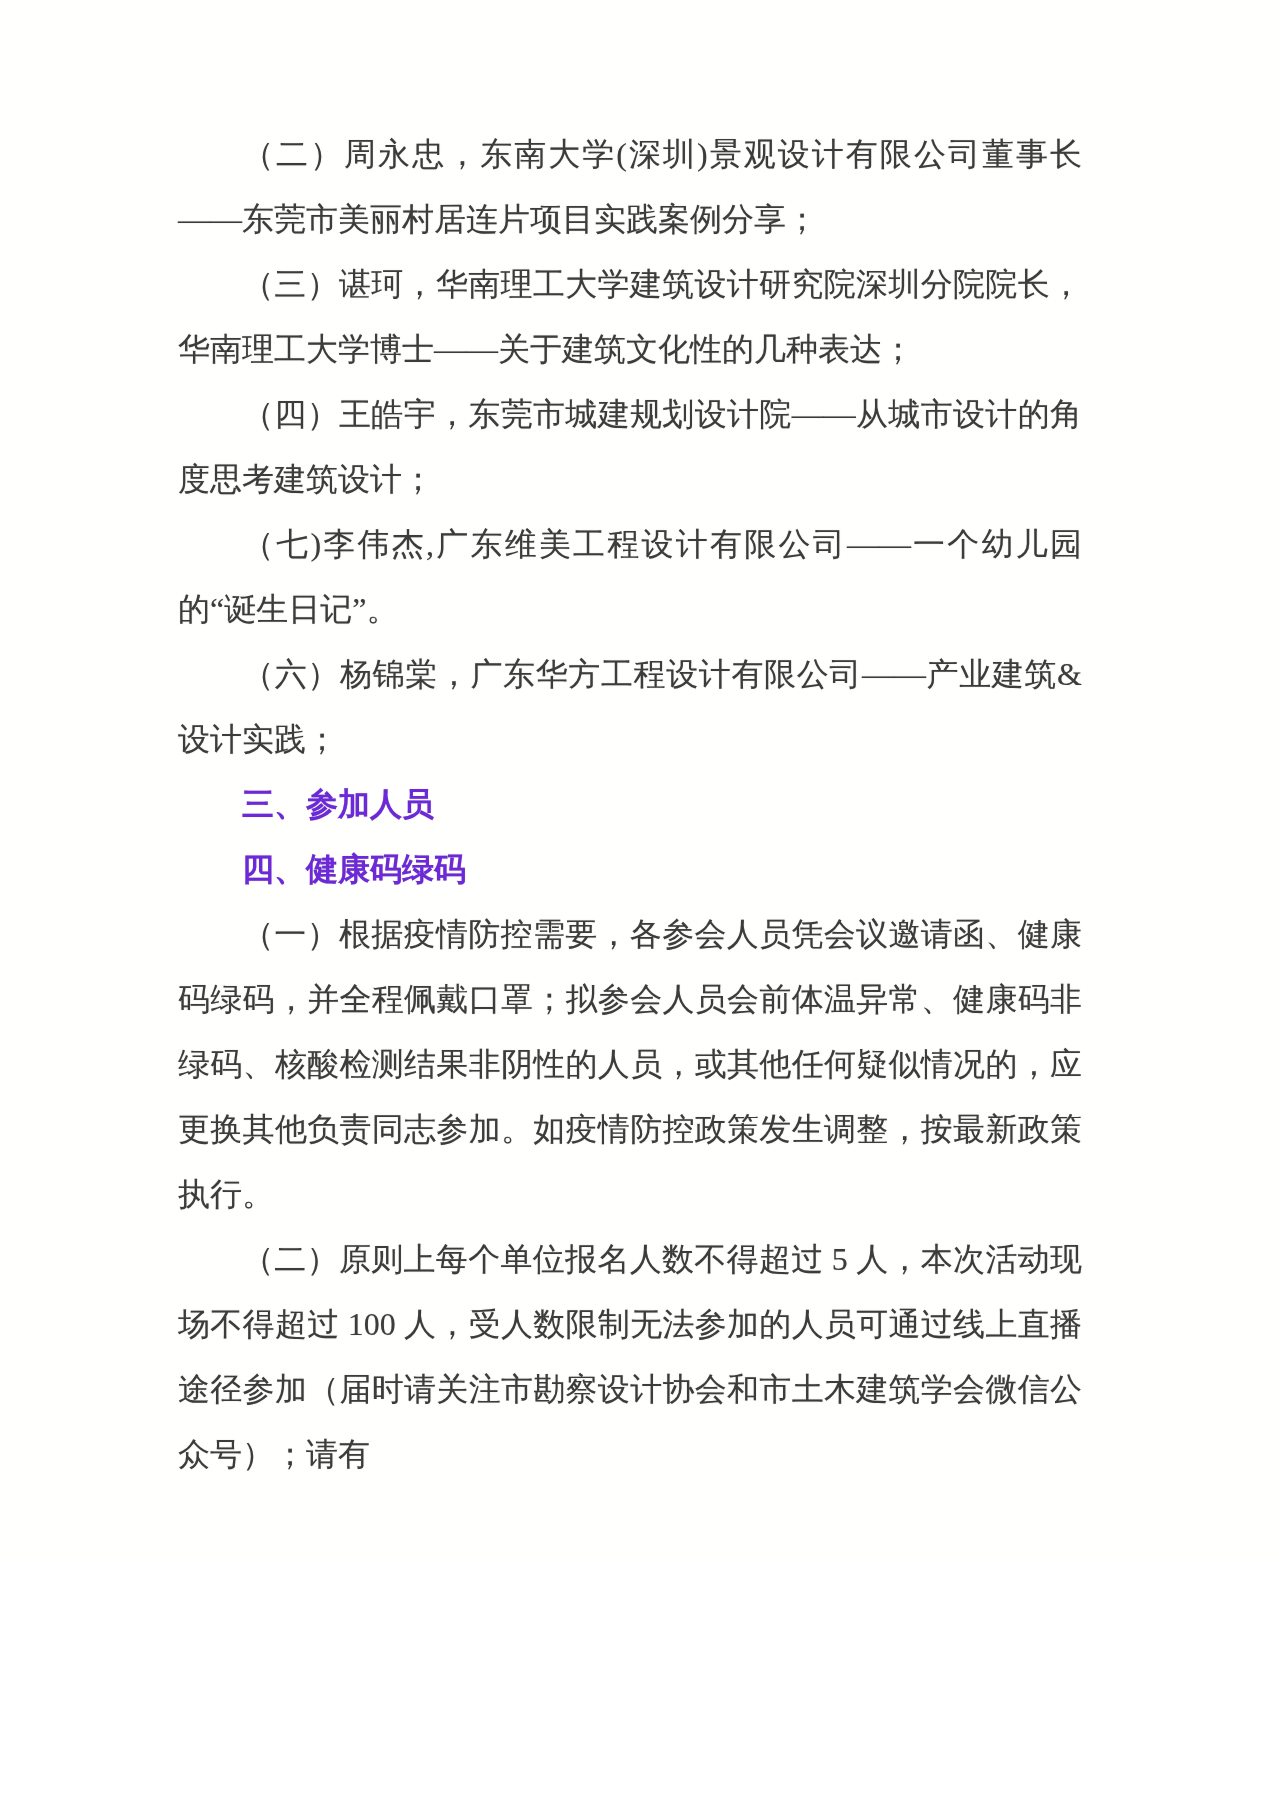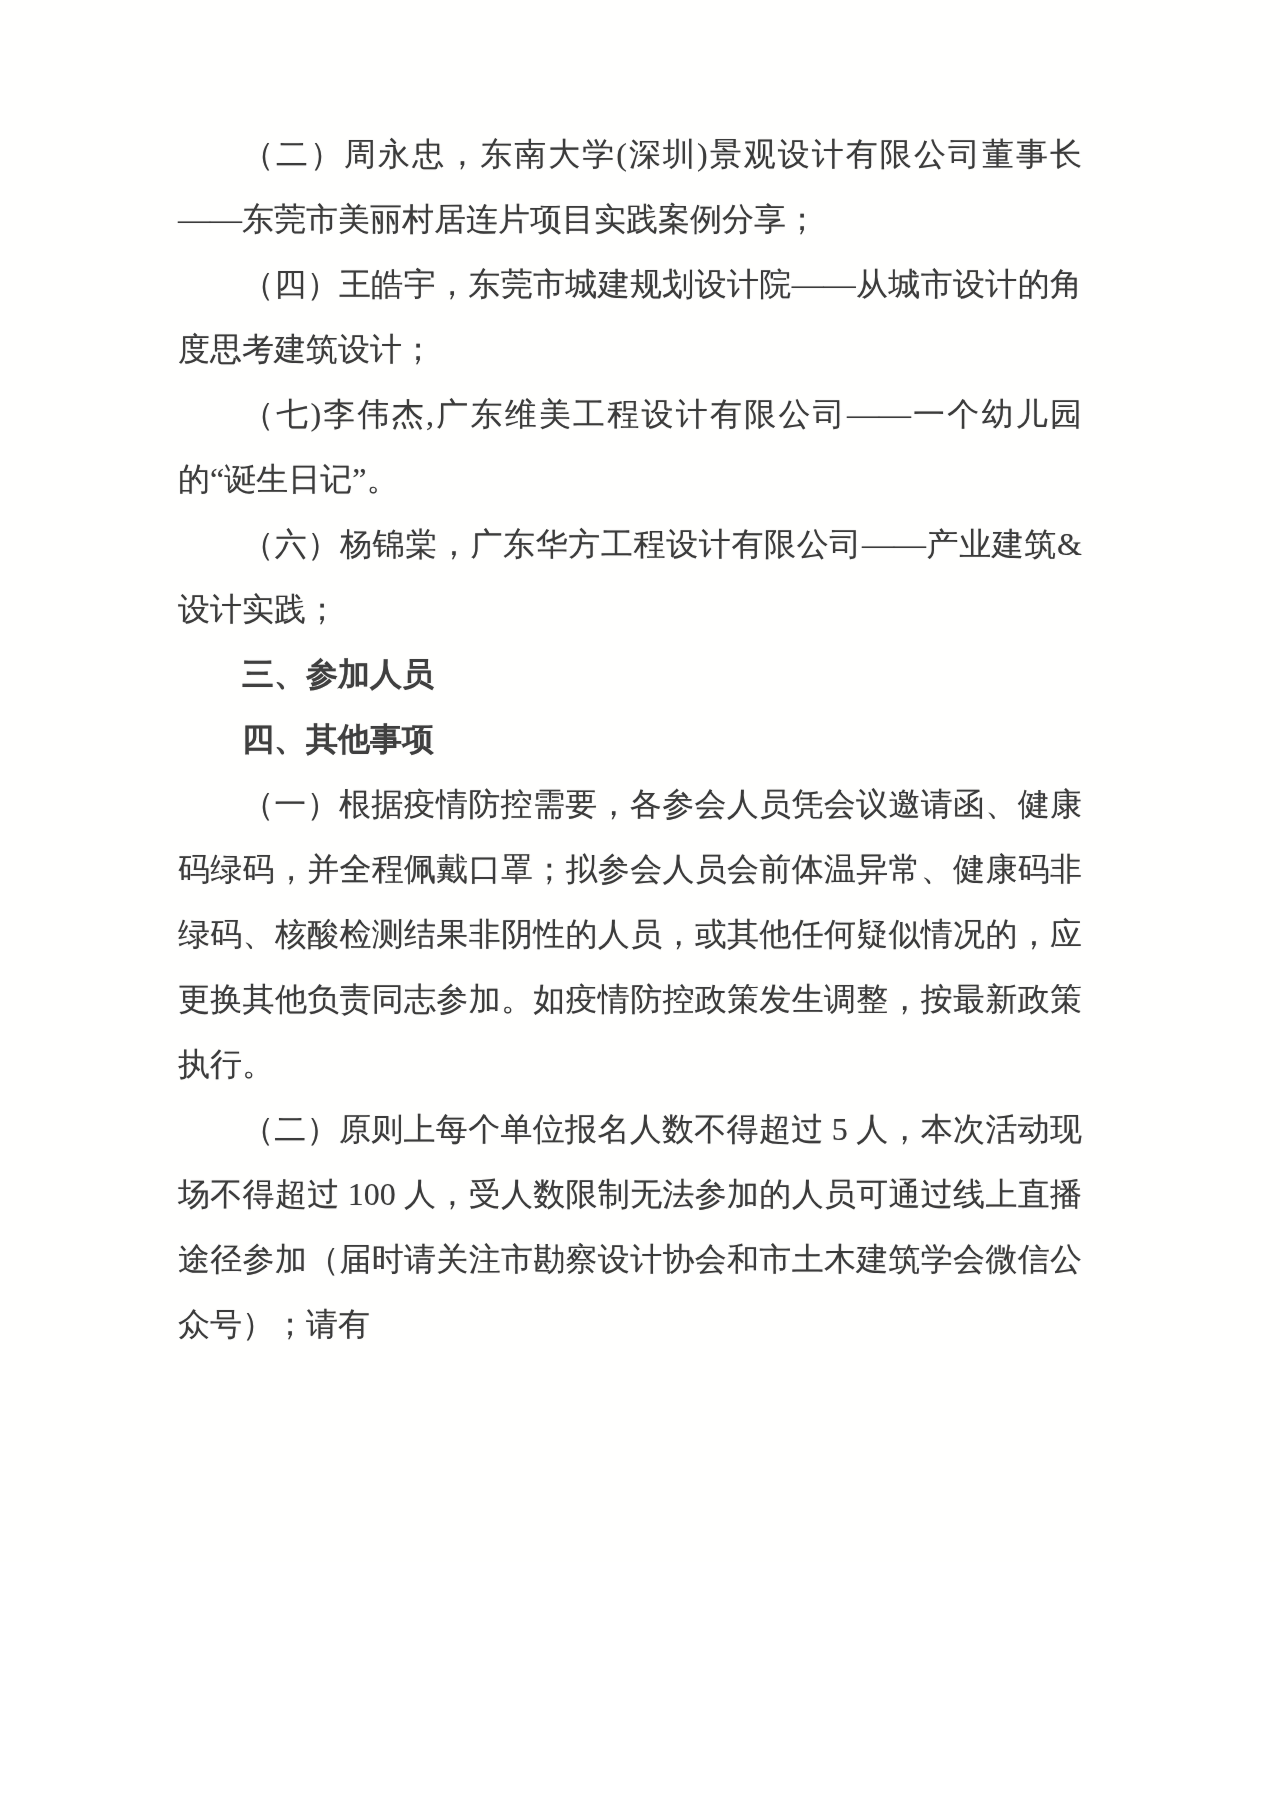--- a/index.html
+++ b/index.html
@@ -26,30 +26,31 @@
     text-align: justify;
     text-shadow: 0 0 1px rgba(80,80,80,0.45);
   }
   .content p {
     margin: 0;
     text-indent: 2em;
     word-break: break-all;
   }
   .content p.heading {
     font-weight: bold;
-    color: #404040;
+    color: #6d28d9;
   }
 </style>
 </head>
 <body>
 
 <div class="page">
   <div class="content" id="content">
       <p class="body">（二）周永忠，东南大学(深圳)景观设计有限公司董事长——东莞市美丽村居连片项目实践案例分享；</p>
+      <p class="body">（三）谌珂，华南理工大学建筑设计研究院深圳分院院长，华南理工大学博士——关于建筑文化性的几种表达；</p>
       <p class="body">（四）王皓宇，东莞市城建规划设计院——从城市设计的角度思考建筑设计；</p>
       <p class="body">（七)李伟杰,广东维美工程设计有限公司——一个幼儿园的“诞生日记”。</p>
       <p class="body">（六）杨锦棠，广东华方工程设计有限公司——产业建筑&amp;设计实践；</p>
       <p class="heading">三、参加人员</p>
-      <p class="heading">四、其他事项</p>
+      <p class="heading">四、健康码绿码</p>
       <p class="body">（一）根据疫情防控需要，各参会人员凭会议邀请函、健康码绿码，并全程佩戴口罩；拟参会人员会前体温异常、健康码非绿码、核酸检测结果非阴性的人员，或其他任何疑似情况的，应更换其他负责同志参加。如疫情防控政策发生调整，按最新政策执行。</p>
       <p class="body">（二）原则上每个单位报名人数不得超过 5 人，本次活动现场不得超过 100 人，受人数限制无法参加的人员可通过线上直播途径参加（届时请关注市勘察设计协会和市土木建筑学会微信公众号）；请有</p>
     </div>
 </div>
 
 </body></html>

